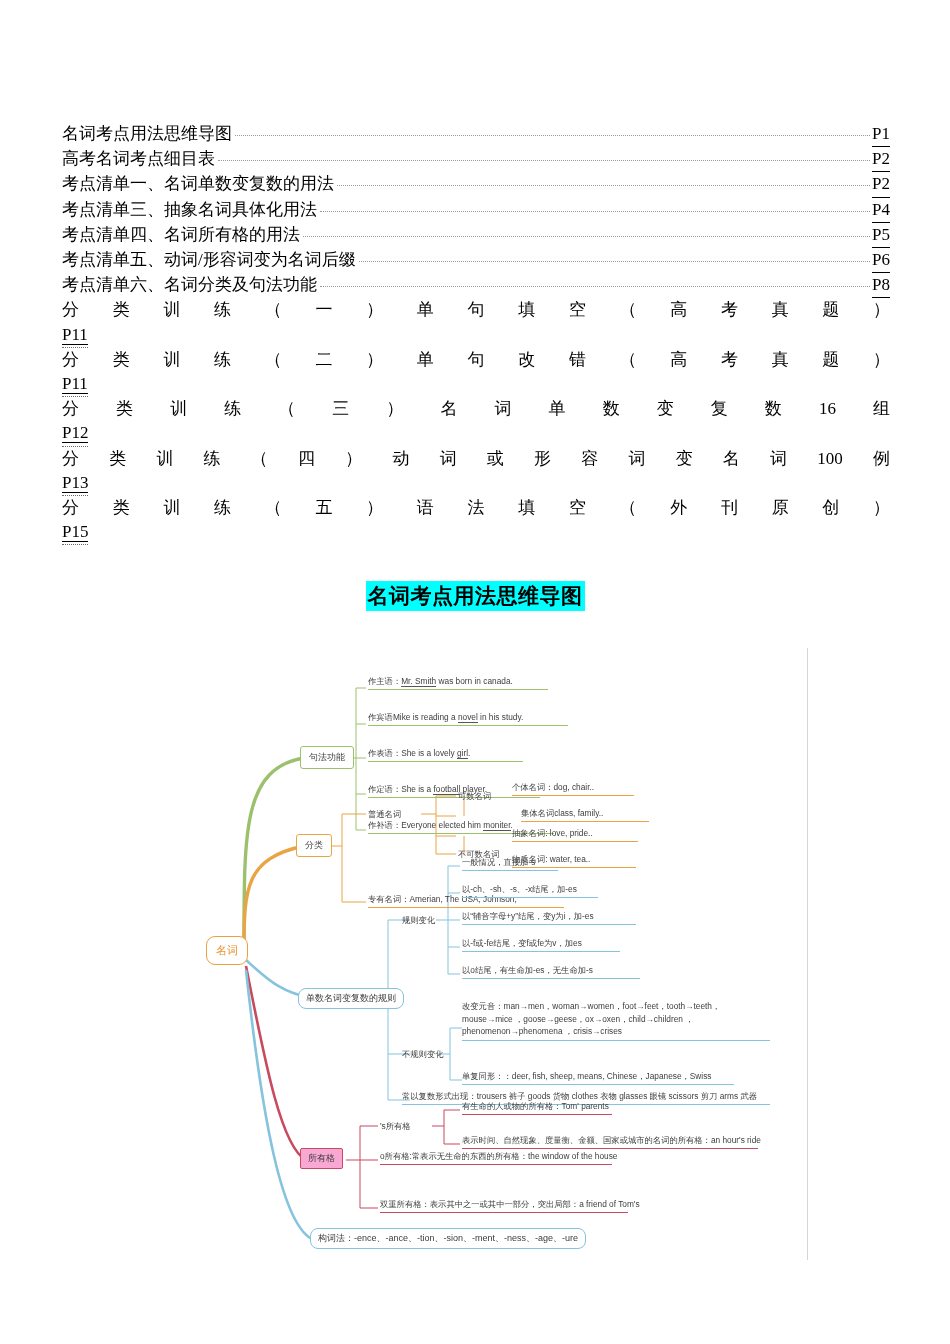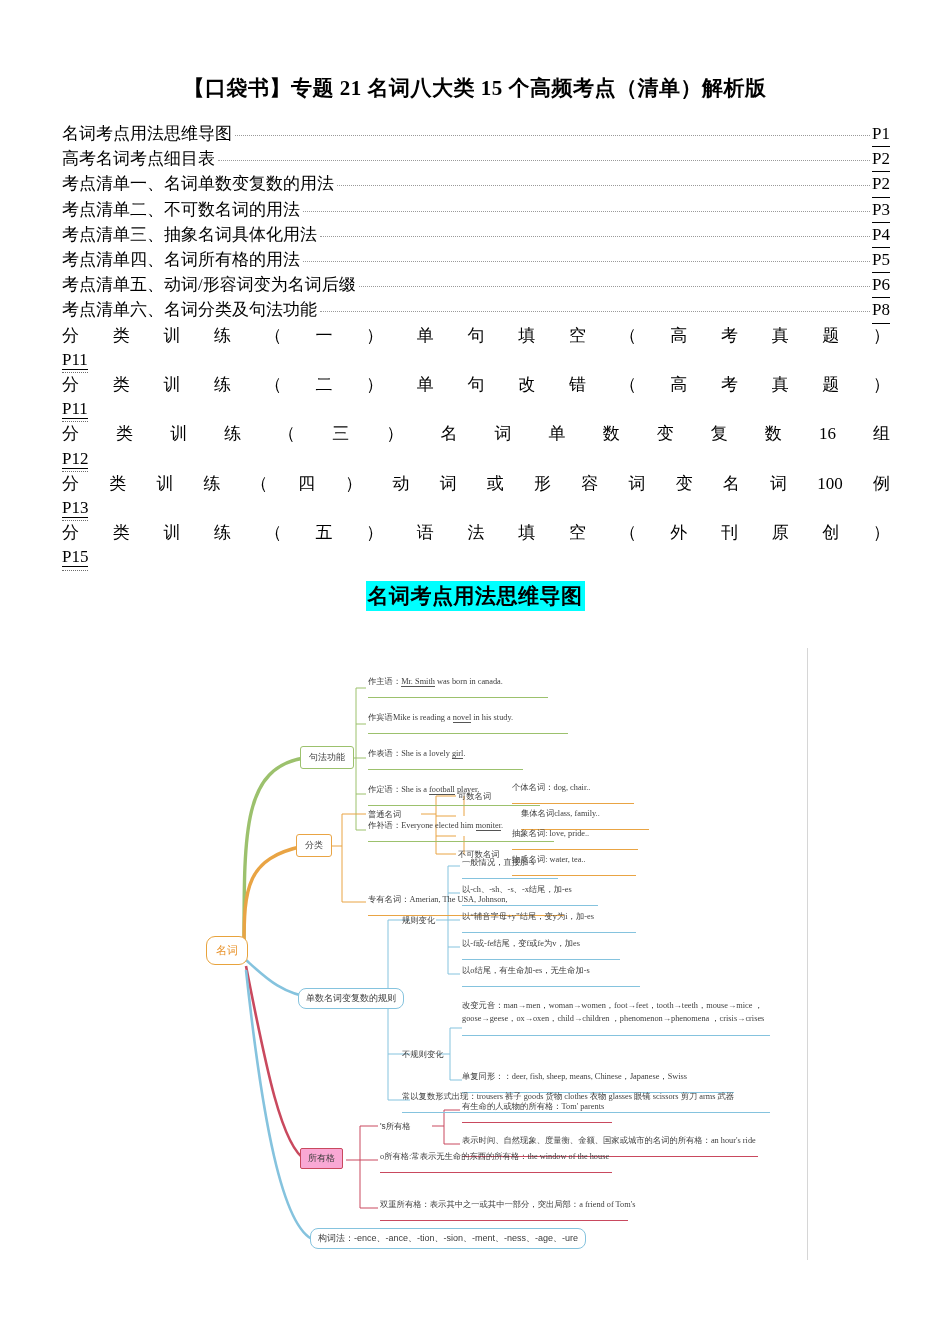--- a/index.html
+++ b/index.html
@@ -122,26 +122,26 @@
     border-radius:9px;
     background:#fff;
     color:#e8922a;
     font-size:11px;
     padding:8px 9px;
     text-align:center;
   }
   
   .leaf{
     position:absolute;
-    font-family:Liberation Serif, serif;
+    font-family:Liberation Sans, sans-serif;
     font-size:8.3px;
     line-height:11px;
     color:#3d3d3d;
     white-space:nowrap;
-    padding-bottom:10px;
+    padding-bottom:2px;
   }
   .leaf.u-green{border-bottom:1px solid #9cc16d;}
   .leaf.u-orange{border-bottom:1px solid #e9a444;}
   .leaf.u-blue{border-bottom:1px solid #85c3de;}
   .leaf.u-red{border-bottom:1px solid #c9495e;}
   .leaf.wrap{white-space:normal;line-height:12.5px;}
   .box-blue{
     border:1px solid #85c3de;
     border-radius:8px;
     background:#fff;
@@ -160,43 +160,37 @@
     color:#3d3d3d;
     white-space:nowrap;
   }
   u.uline{text-decoration:none;border-bottom:1px solid #555;}
 </style>
 </head>
 <body>
 
 <div class="page">
 
-  <div class="doc-title">【口袋书】专题 21 名词八大类 15 个高频考点（清单）解析版</div>
 
   <div class="toc">
 
     <div class="toc-row">
       <span class="toc-label">名词考点用法思维导图</span>
       <span class="toc-dots"></span>
       <span class="toc-page">P1</span>
     </div>
     <div class="toc-row">
       <span class="toc-label">高考名词考点细目表</span>
       <span class="toc-dots"></span>
       <span class="toc-page">P2</span>
     </div>
     <div class="toc-row">
       <span class="toc-label">考点清单一、名词单数变复数的用法</span>
       <span class="toc-dots"></span>
       <span class="toc-page">P2</span>
-    </div>
-    <div class="toc-row">
-      <span class="toc-label">考点清单二、不可数名词的用法</span>
-      <span class="toc-dots"></span>
-      <span class="toc-page">P3</span>
     </div>
     <div class="toc-row">
       <span class="toc-label">考点清单三、抽象名词具体化用法</span>
       <span class="toc-dots"></span>
       <span class="toc-page">P4</span>
     </div>
     <div class="toc-row">
       <span class="toc-label">考点清单四、名词所有格的用法</span>
       <span class="toc-dots"></span>
       <span class="toc-page">P5</span>

